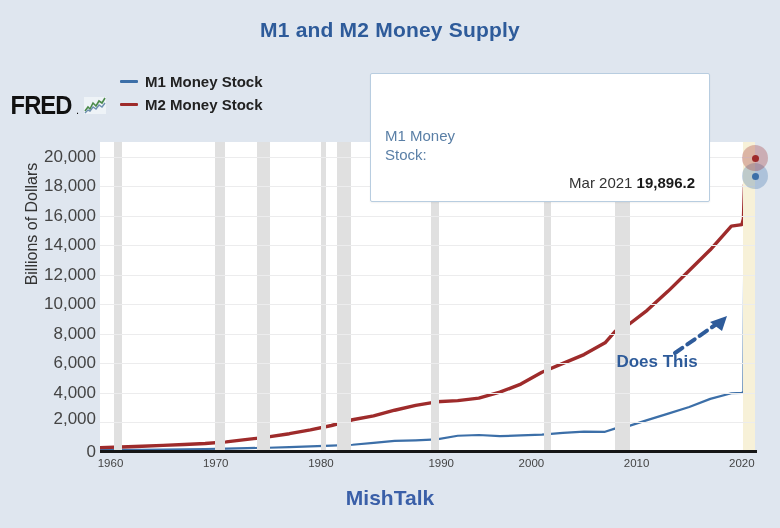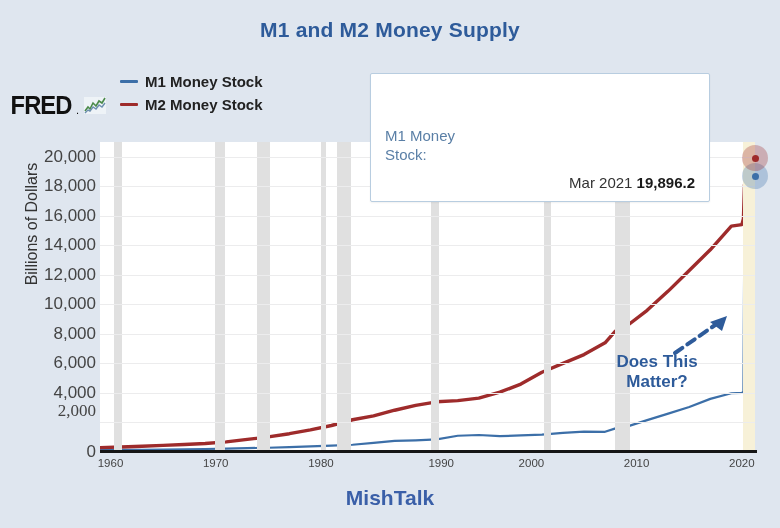--- a/index.html
+++ b/index.html
@@ -131,21 +131,21 @@
     <div class="legend-row">
       <span class="legend-swatch" style="background:#9e2b2b"></span>
       <span class="legend-label">M2 Money Stock</span>
     </div>
   </div>
 
   <div class="ylabel">Billions of Dollars</div>
 
   <div class="ytick-wrap">
       <div class="ytick" style="top: 310px;">0</div>
-      <div class="ytick" style="top: 269px; font-family: Liberation Serif, serif;">2,000</div>
+      <div class="ytick" style="top: 277px;">2,000</div>
       <div class="ytick" style="top: 250.952px;">4,000</div>
       <div class="ytick" style="top: 221.429px;">6,000</div>
       <div class="ytick" style="top: 191.905px;">8,000</div>
       <div class="ytick" style="top: 162.381px;">10,000</div>
       <div class="ytick" style="top: 132.857px;">12,000</div>
       <div class="ytick" style="top: 103.333px;">14,000</div>
       <div class="ytick" style="top: 73.8095px;">16,000</div>
       <div class="ytick" style="top: 44.2857px;">18,000</div>
       <div class="ytick" style="top: 14.7619px;">20,000</div>
     </div>
@@ -211,21 +211,20 @@
     <div class="tt-row">
       <div class="tt-val">
         <span>Mar 2021</span>
         <b>19,896.2</b>
       </div>
     </div>
   </div>
 
   <div class="annot">
     <div>Does This</div>
-    <div>Matter?</div>
   </div>
   <svg class="annot-arrow" viewBox="0 0 60 42">
     <line x1="3" y1="39" x2="46" y2="9" stroke="#2e5b9a" stroke-width="4" stroke-dasharray="9,6" stroke-linecap="round"></line>
     <polygon points="55,2 38,8 50,17" fill="#2e5b9a"></polygon>
   </svg>
 
   <div class="footer">MishTalk</div>
 </div>
 
 </body></html>

